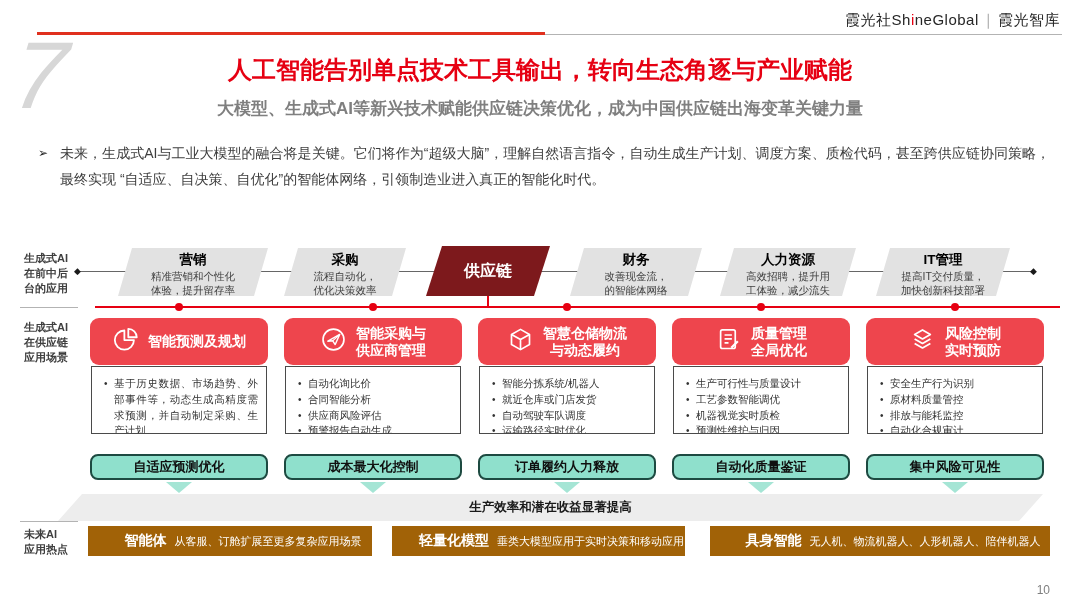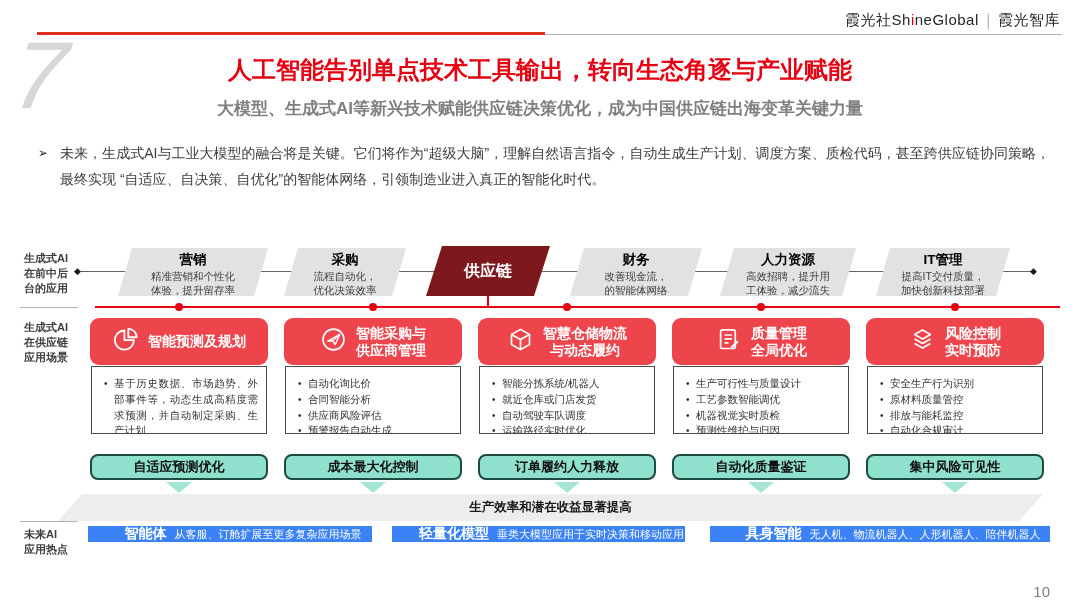--- a/index.html
+++ b/index.html
@@ -46,30 +46,30 @@
   .bullets { font-size: 10.5px; color: #333; line-height: 1.5; }
   .bullets li { position: relative; padding-left: 10px; text-align: justify; }
   .bullets li::before { content: "•"; position: absolute; left: 0; top: 0; font-size: 10px; color: #333; }
   .card-outcome { position: absolute; top: 136px; left: 0; right: 0; height: 26px; background: #8fe0cc; border: 2px solid #1d4a41; border-radius: 8px; display: flex; align-items: center; justify-content: center; font-size: 13px; font-weight: bold; color: #101010; }
   .tri { position: absolute; top: 164px; left: 50%; margin-left: -13px; width: 0; height: 0; border-left: 13px solid transparent; border-right: 13px solid transparent; border-top: 11px solid #a5e5d5; }
 
   
   .banner { position: absolute; top: 494px; left: 58px; width: 985px; height: 27px; background: #ededed; clip-path: polygon(24px 0, 100% 0, calc(100% - 24px) 100%, 0 100%); display: flex; align-items: center; justify-content: center; font-size: 12.5px; font-weight: bold; color: #1a1a1a; }
 
   
-  .future-box { position: absolute; top: 526px; height: 16px; background: #3b82f6; display: flex; align-items: center; justify-content: center; gap: 8px; padding-left: 26px; }
+  .future-box { position: absolute; top: 526px; height: 30px; background: #a16207; display: flex; align-items: center; justify-content: center; gap: 8px; padding-left: 26px; }
   .future-title { font-size: 14px; font-weight: bold; color: #fff; white-space: nowrap; }
   .future-desc { font-size: 11px; color: #fff; white-space: nowrap; }
   .fb1 { left: 88px; width: 284px; }
   .fb2 { left: 392px; width: 293px; }
   .fb3 { left: 710px; width: 340px; }
 
   
   .source { position: absolute; top: 584px; left: 38px; font-size: 10px; color: #595959; }
-  .pagenum { position: absolute; top: 583px; right: 30px; font-size: 15px; color: #7f7f7f; }
+  .pagenum { position: absolute; top: 583px; right: 30px; font-size: 12px; color: #7f7f7f; }
 </style>
 </head>
 <body>
 
 <div class="slide">
 
   <div class="logo">
     <span>霞光社Sh</span><span class="red-i">i</span><span>neGlobal</span><span class="logo-sep">｜</span><span>霞光智库</span>
   </div>
   <div class="rule-red"></div>

